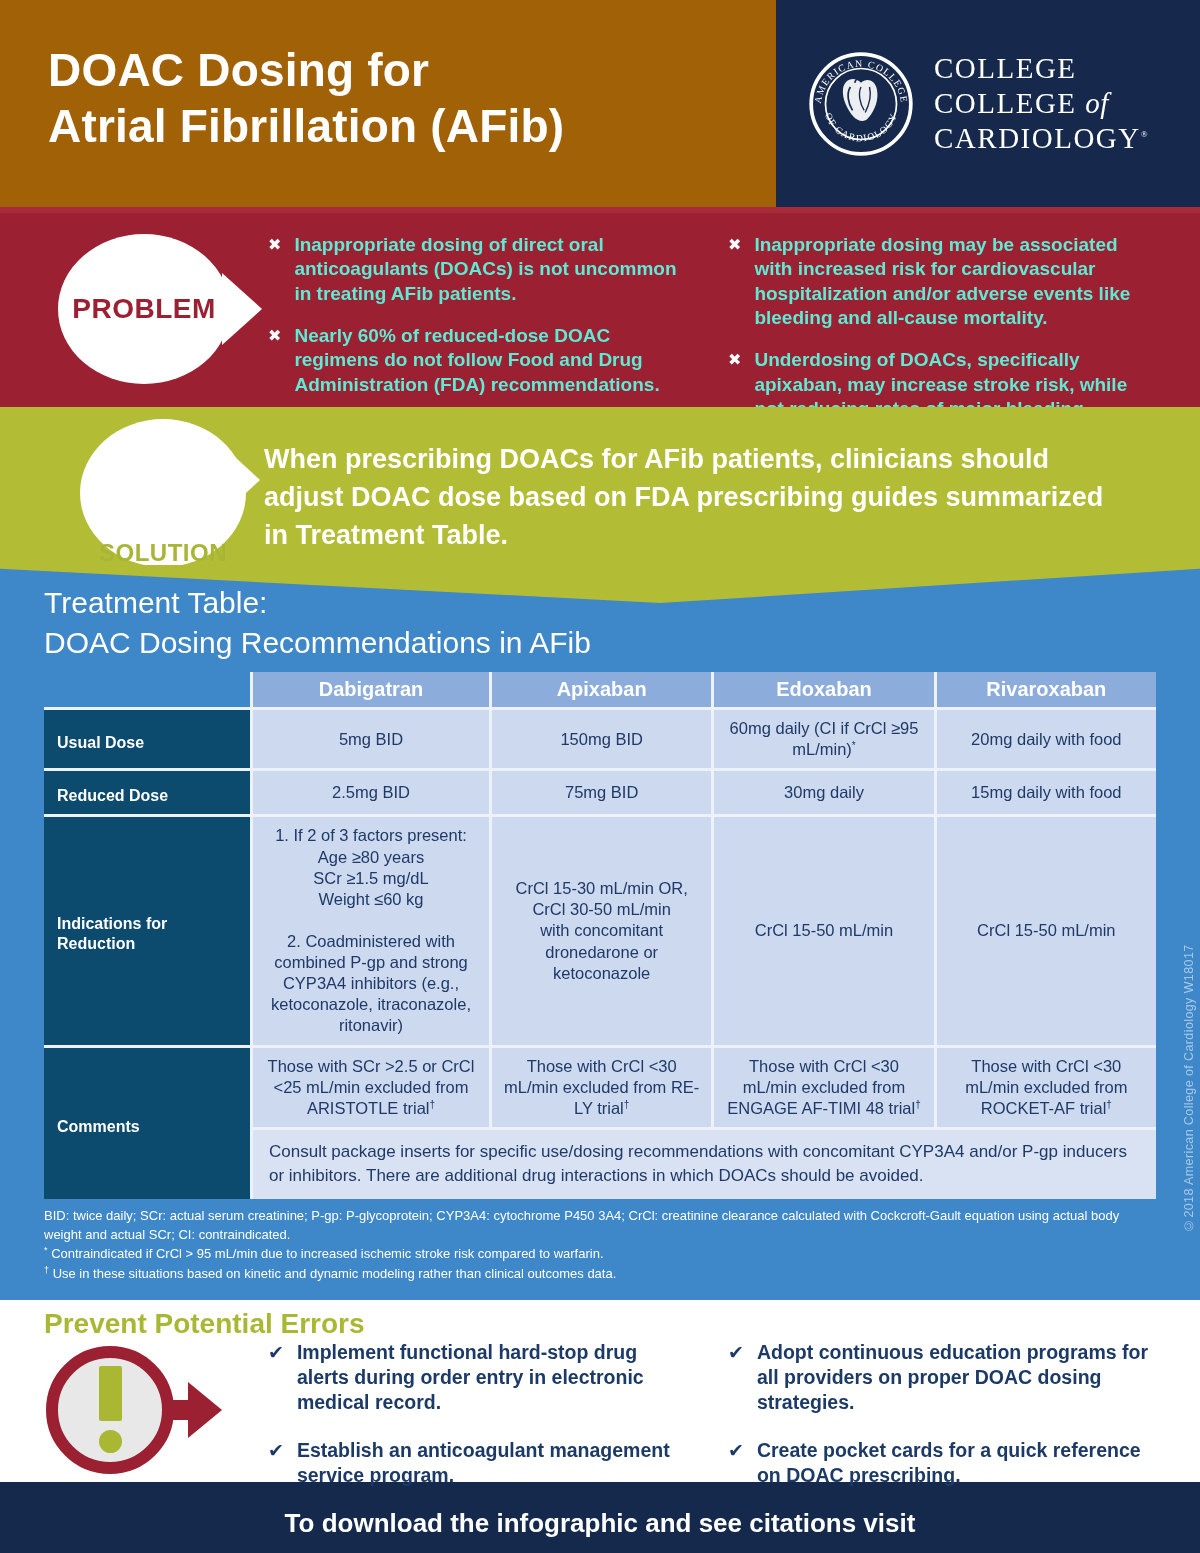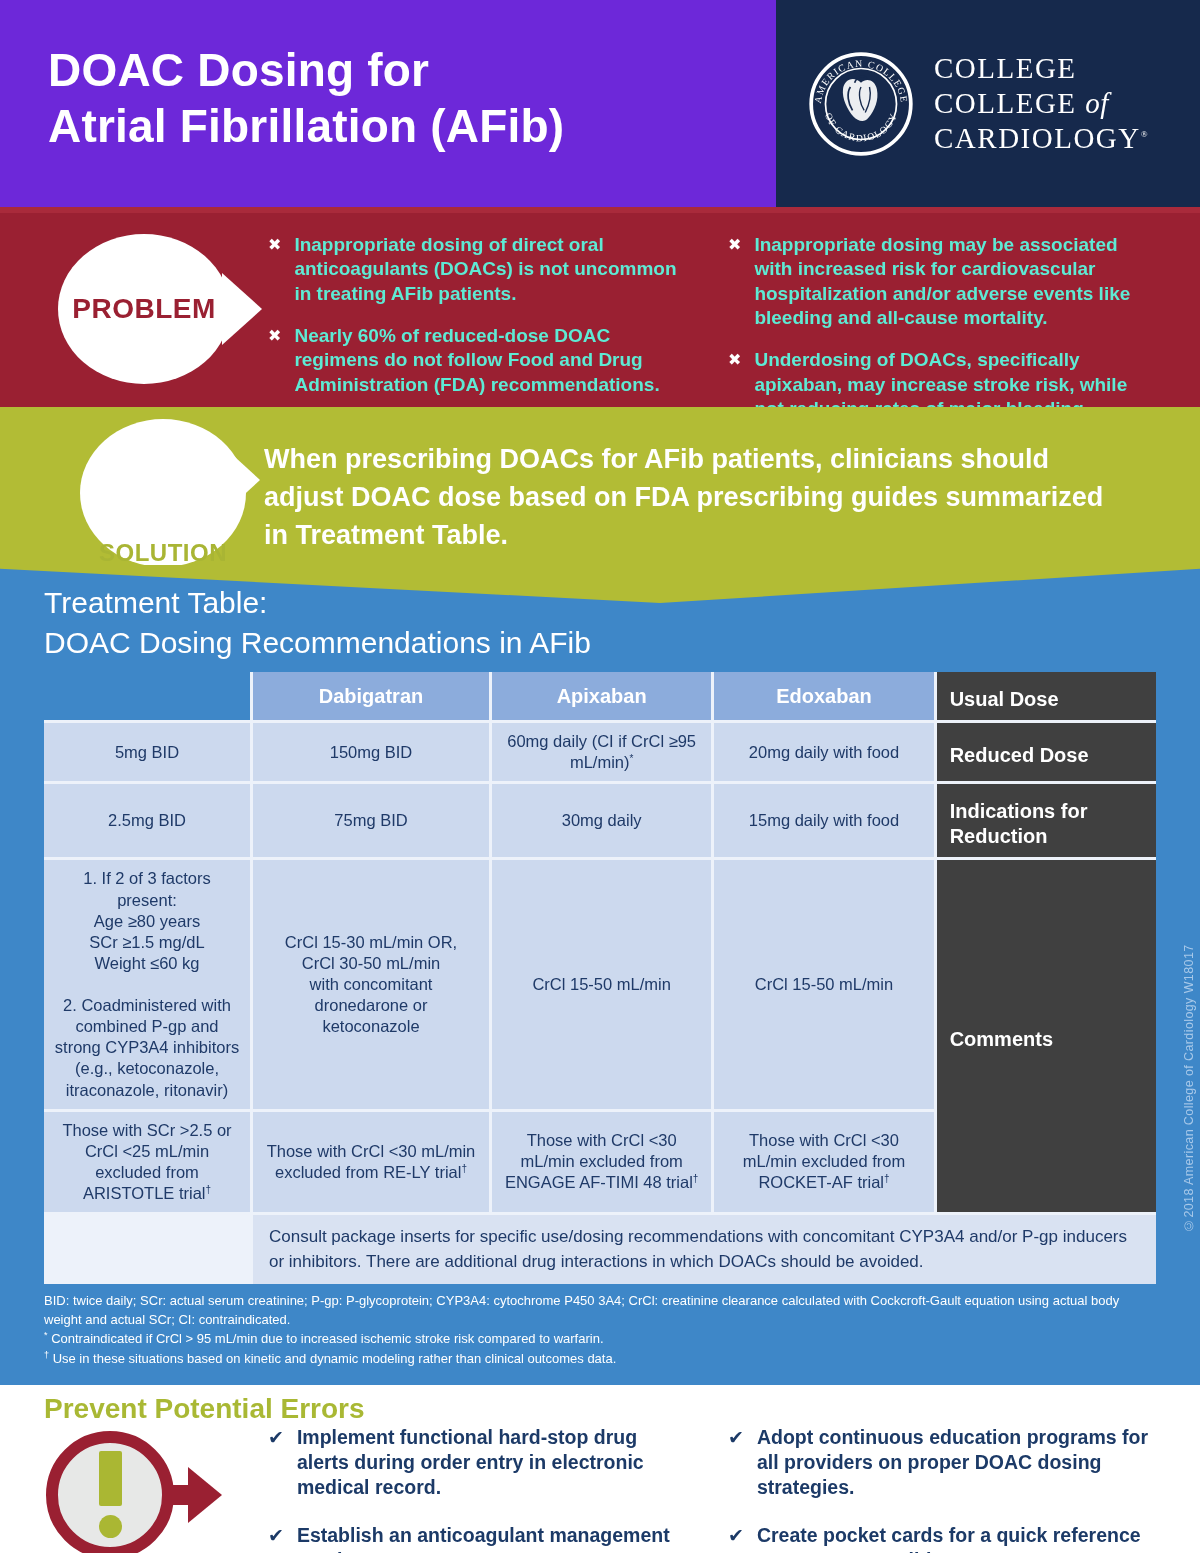--- a/index.html
+++ b/index.html
@@ -3,21 +3,21 @@
 <meta charset="utf-8">
 <style>
   html,body{margin:0;padding:0;}
   body{
     width:1200px;
     font-family:"Liberation Sans", sans-serif;
     background:#ffffff;
     -webkit-font-smoothing:antialiased;
   }
   
-  .sec-header{height:207px;display:flex;background:#6d28d9;}
+  .sec-header{height:207px;display:flex;background:#a16207;}
   .header-left{flex:1;padding:42px 0 0 48px;}
   .page-title{color:#fff;font-size:46px;line-height:1.22;font-weight:600;letter-spacing:.2px;}
   .header-right{width:424px;background:#16294C;display:flex;align-items:center;gap:20px;padding-left:32px;box-sizing:border-box;}
   .seal{width:106px;height:106px;flex:0 0 auto;}
   .logo-text{font-family:"Liberation Serif", serif;color:#fff;font-size:29px;line-height:1.2;letter-spacing:1.5px;}
   .logo-text .of{font-style:italic;letter-spacing:.5px;text-transform:none;}
   .logo-text sup{font-size:9px;letter-spacing:0;}
   
   .sec-problem{height:200px;background:#9A2032;border-top:6px solid #A92A3B;box-sizing:border-box;position:relative;}
   .round-badge{position:absolute;background:#fff;border-radius:50%;display:flex;align-items:center;justify-content:center;}
@@ -39,21 +39,21 @@
   .solution-text{position:absolute;left:264px;top:34px;width:852px;color:#fff;font-size:27px;line-height:1.4;font-weight:600;}
   
   .sec-treatment{background:#3E87C8;position:relative;padding:0 44px 16px 44px;min-height:665px;box-sizing:border-box;}
   .green-notch{position:absolute;top:0;left:0;right:0;height:38px;background:#B2BC35;
     clip-path:polygon(0 0,100% 0,100% 10%,55% 100%,0 10%);}
   .treatment-title{position:relative;padding-top:18px;color:#fff;font-size:30px;line-height:1.32;font-weight:500;}
   .tbl{position:relative;display:grid;grid-template-columns:206px 236px 1fr 1fr 1fr;gap:3px;background:#EDF2FA;margin-top:10px;}
   .cell{box-sizing:border-box;}
   .corner{background:#3E87C8;}
   .th{background:#8CACDC;color:#fff;font-weight:bold;font-size:20px;display:flex;align-items:center;justify-content:center;padding:6px 4px;}
-  .rl{background:#404040;color:#fff;font-weight:bold;font-size:20px;display:flex;align-items:center;padding:15px 8px 8px 13px;line-height:1.25;}
+  .rl{background:#0c4a6e;color:#fff;font-weight:bold;font-size:16px;display:flex;align-items:center;padding:15px 8px 8px 13px;line-height:1.25;}
   .rl-comments{grid-row:span 2;}
   .td{background:#CCD9EE;color:#1F3A68;font-size:16.5px;line-height:1.28;display:flex;align-items:center;justify-content:center;padding:8px 10px;}
   .cw{text-align:center;}
   .pre{white-space:pre-line;}
   .td sup{font-size:10px;}
   .consult{grid-column:2 / 6;background:#D9E2F2;justify-content:flex-start;}
   .consult .cw{text-align:left;padding:2px 6px;font-size:17px;line-height:1.45;}
   .footnotes{position:relative;margin-top:8px;width:1090px;color:#fff;font-size:13px;line-height:1.42;}
   .footnotes p{margin:0;}
   .footnotes sup{font-size:9px;}
@@ -153,20 +153,21 @@
   <div class="treatment-title">
     <div>Treatment Table:</div>
     <div>DOAC Dosing Recommendations in AFib</div>
   </div>
 
   <div class="tbl">
     <div class="cell corner"></div>
     <div class="cell th">Dabigatran</div>
     <div class="cell th">Apixaban</div>
     <div class="cell th">Edoxaban</div>
+    <div class="cell th">Rivaroxaban</div>
 
     <div class="cell rl">Usual Dose</div>
     <div class="cell td">
         <div class="cw"><span>5mg BID</span><sup></sup></div>
       </div>
     <div class="cell td">
         <div class="cw"><span>150mg BID</span><sup></sup></div>
       </div>
     <div class="cell td">
         <div class="cw"><span>60mg daily (CI if CrCl ≥95 mL/min)</span><sup>*</sup></div>

